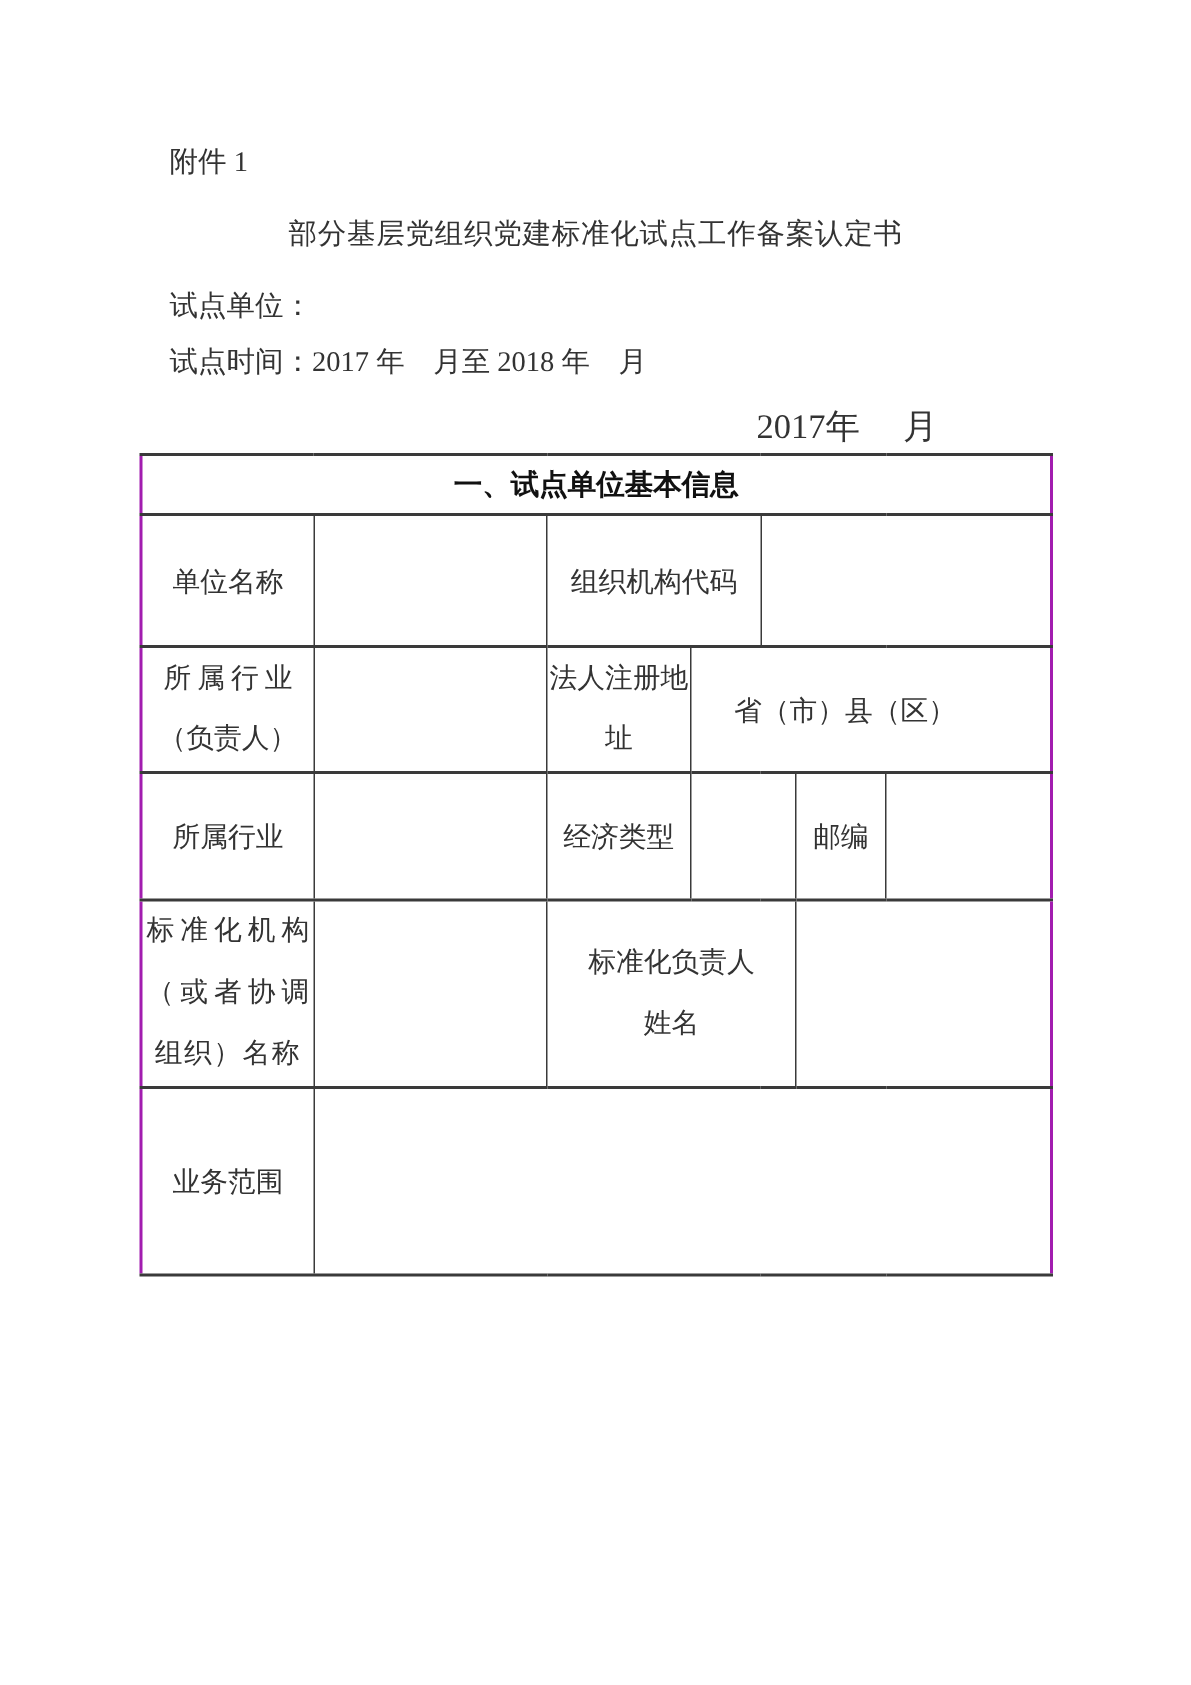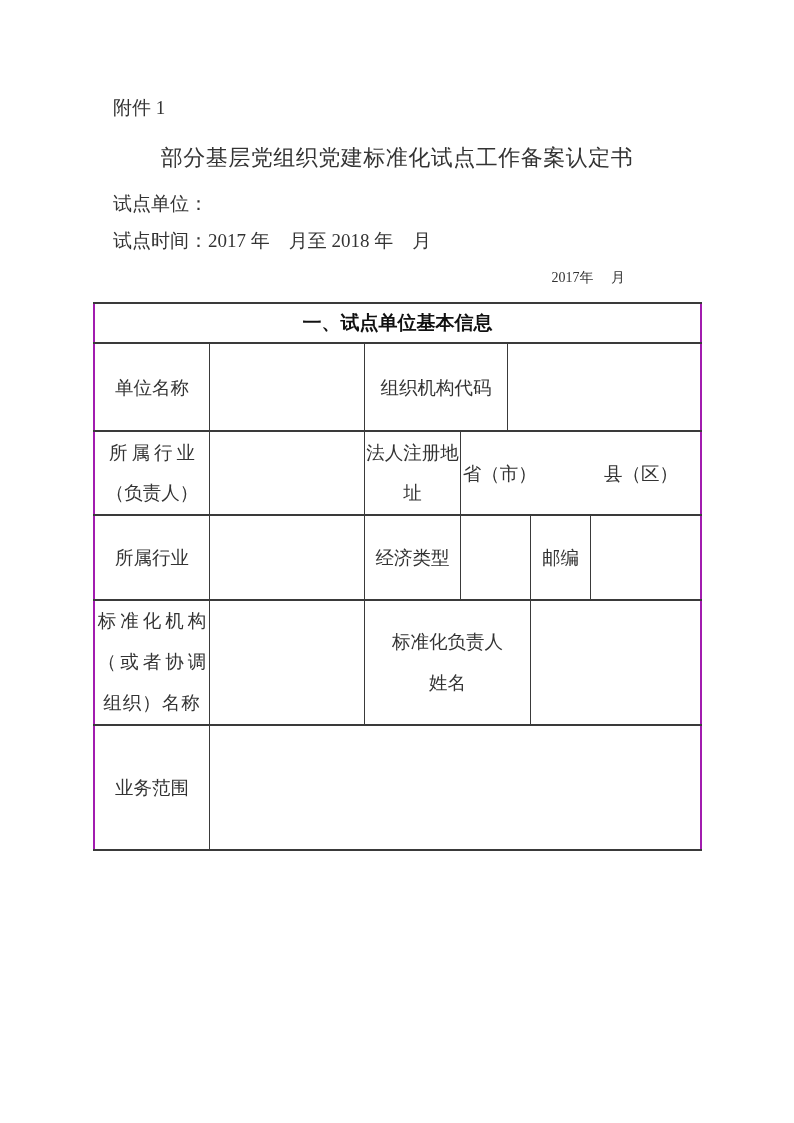--- a/index.html
+++ b/index.html
@@ -7,24 +7,24 @@
     position: relative;
     width: 794px;
     height: 917px;
     background: #ffffff;
     font-family: "Liberation Serif", "DejaVu Serif", serif;
     color: #333333;
     overflow: hidden;
   }
   .abs { position: absolute; white-space: pre; }
   .attachment  { left: 113px; top: 95px;  font-size: 19px; }
-  .doc-title   { left: 0; width: 794px; top: 143px; text-align: center; font-size: 22px; letter-spacing: 0.5px; }
+  .doc-title   { left: 0; width: 794px; top: 143px; text-align: center; font-size: 19px; letter-spacing: 0.5px; }
   .pilot-unit  { left: 113px; top: 191px; font-size: 19px; }
   .pilot-time  { left: 113px; top: 228px; font-size: 19px; }
-  .date-line   { right: 169px; top: 269px; font-size: 14px; }
+  .date-line   { right: 169px; top: 269px; font-size: 23px; }
 
   table.form {
     position: absolute;
     left: 93px;
     top: 302px;
     width: 609px;
     border-collapse: collapse;
     table-layout: fixed;
     border: 2px solid #a21caf;
     font-size: 18.5px;
@@ -56,23 +56,23 @@
   .tr6 { height: 124px; }
   .tr7 { height: 125px; }
 
   .ml div { line-height: 40px; }
   .ml3 div { line-height: 41px; }
   .ls-wide { letter-spacing: 4px; margin-right: -4px; }
   .ls-tiny { letter-spacing: 1px; }
 
   .prov-row {
     display: flex;
-    justify-content: space-between;
+    justify-content: center;
     align-items: center;
-    padding: 0 22px 0 2px;
+    padding: 0 36px 0 2px;
   }
 </style>
 </head>
 <body>
 
 <div class="page">
 
   <div class="abs attachment">附件 1</div>
   <div class="abs doc-title">部分基层党组织党建标准化试点工作备案认定书</div>
   <div class="abs pilot-unit">试点单位：</div>

